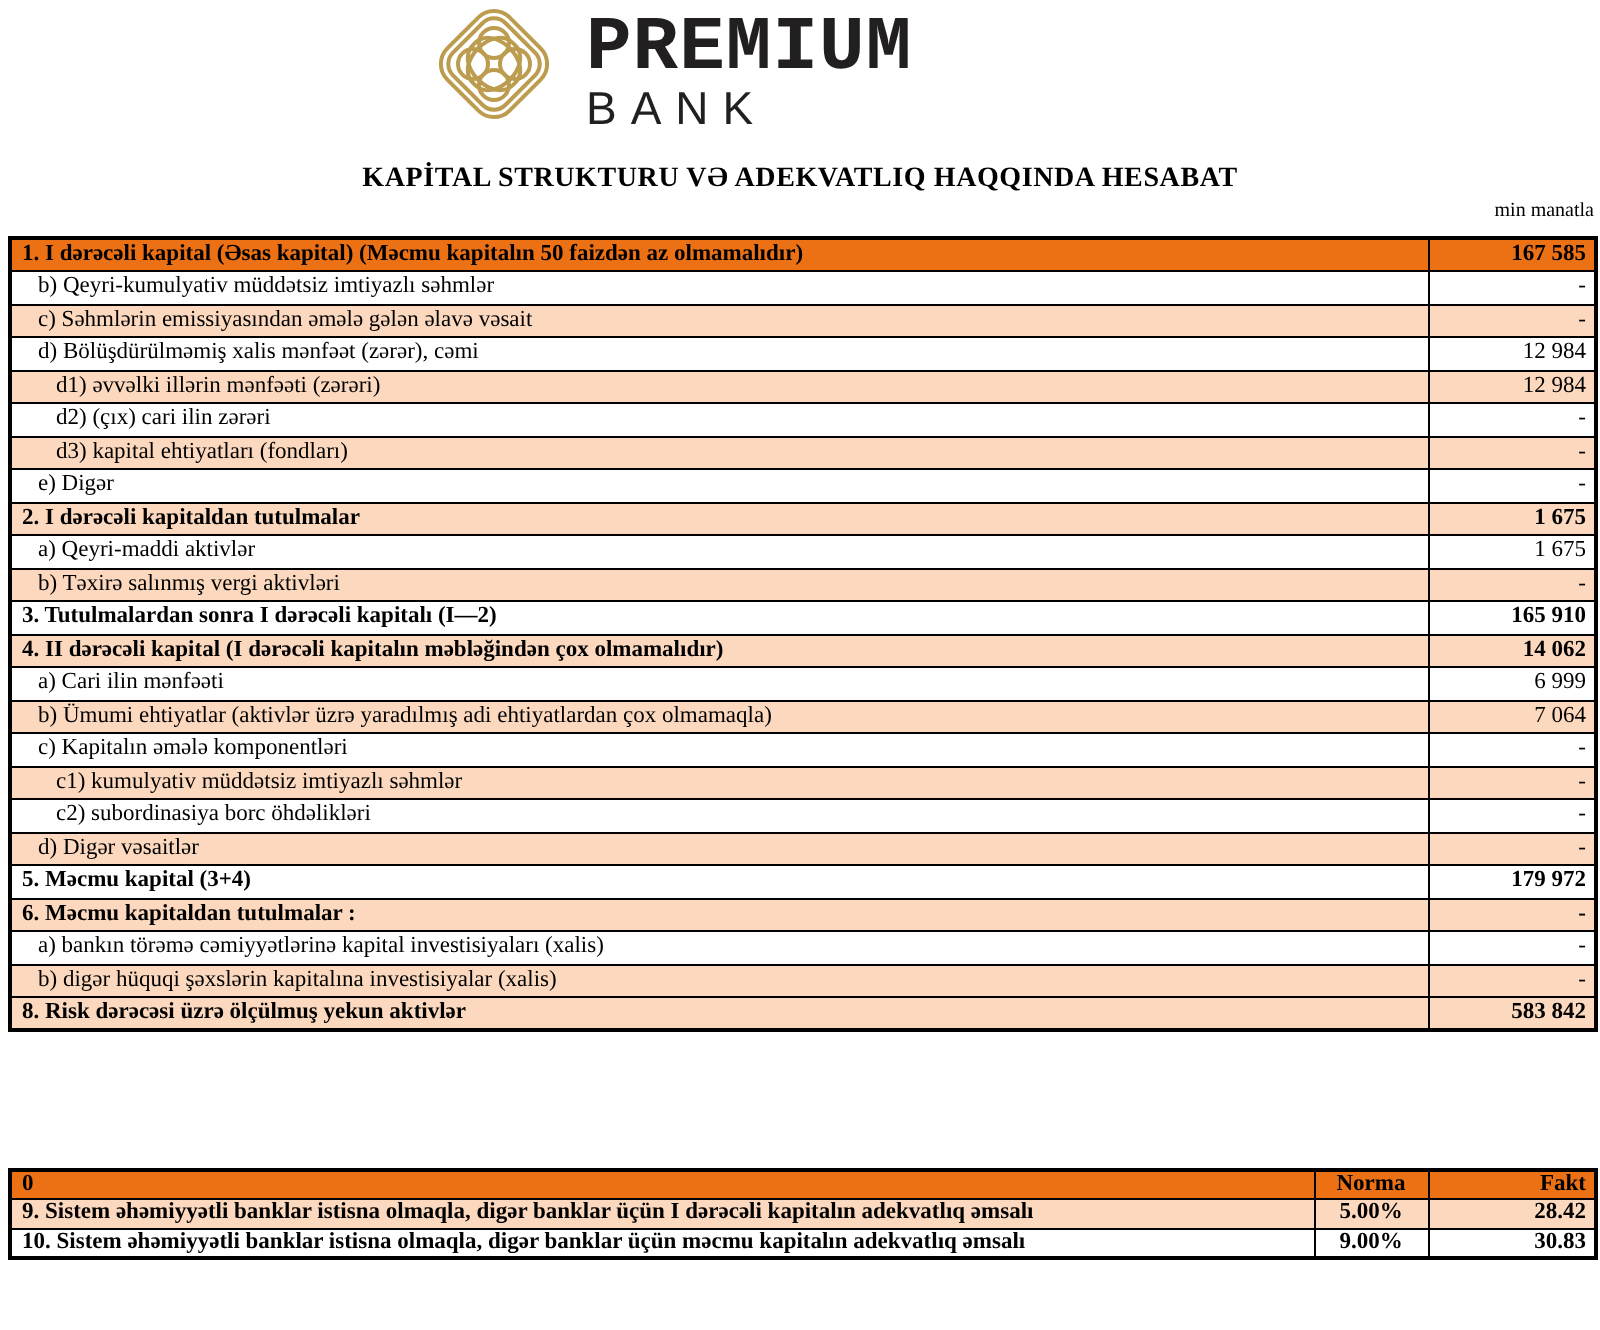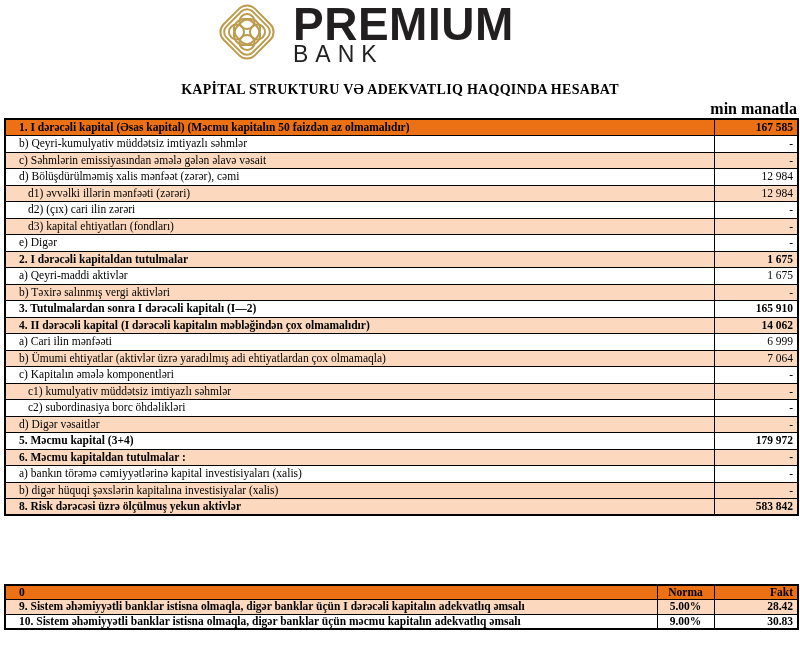--- a/index.html
+++ b/index.html
@@ -6,29 +6,29 @@
   html,body { background:#ffffff; }
   body {
     width:800px; height:665px; position:relative; overflow:hidden;
     font-family:"Liberation Serif", serif; color:#000;
   }
   .page { position:absolute; inset:0; background:#fff; }
 
   
   .emblem { position:absolute; left:213px; top:0px; width:68px; height:64px; }
   .wordmark { position:absolute; left:293px; top:8px; font-family:"Liberation Sans", sans-serif; color:var(--brand-dark,#221f20); }
-  .brand { font-size:46px; font-weight:bold; letter-spacing:0.5px; line-height:33px; }
+  .brand { font-size:38px; font-weight:bold; letter-spacing:0.5px; line-height:33px;font-family:Liberation Mono, monospace; }
   .brand-sub { font-size:23px; font-weight:400; letter-spacing:7px; line-height:23px; margin-top:2px; }
 
   .report-title {
     position:absolute; top:82px; left:0; right:0; text-align:center;
     font-weight:bold; font-size:14px; letter-spacing:0.3px;
   }
   .meta-date { position:absolute; left:4px;  top:115px; font-weight:bold; font-size:13px; }
-  .meta-unit { position:absolute; right:3px; top:100px; font-weight:bold; font-size:16px; }
+  .meta-unit { position:absolute; right:3px; top:100px; font-weight:normal; font-size:10px; }
 
   
   table { border-collapse:collapse; position:absolute; left:4px; width:793px; table-layout:fixed;
           border:2px solid #000; }
   #capital-table  { top:118px; }
   #adequacy-table { top:584px; }
 
   td {
     border:1px solid #000;
     font-size:11.5px; line-height:13px;
@@ -37,21 +37,21 @@
     background:#fff;
   }
   #adequacy-table td { height:14.5px; }
 
   .row.orange td { background:var(--header-orange,#EC7014); }
   .row.peach  td { background:var(--row-peach,#FCD9BE); }
   .row.white  td { background:#ffffff; }
   .row.bold   td { font-weight:bold; }
 
   .label      { text-align:left; }
-  .label.ind0 { padding-left:13px; }
+  .label.ind0 { padding-left:5px; }
   .label.ind1 { padding-left:13px; }
   .label.ind2 { padding-left:22px; }
   .value      { text-align:right; padding-right:4px; }
   .norma      { text-align:center; }
 </style>
 </head>
 <body style="--header-orange: #EC7014; --row-peach: #FCD9BE; --logo-gold: #BC9C4E; --brand-dark: #221F20;">
 
 <div class="page">
 

